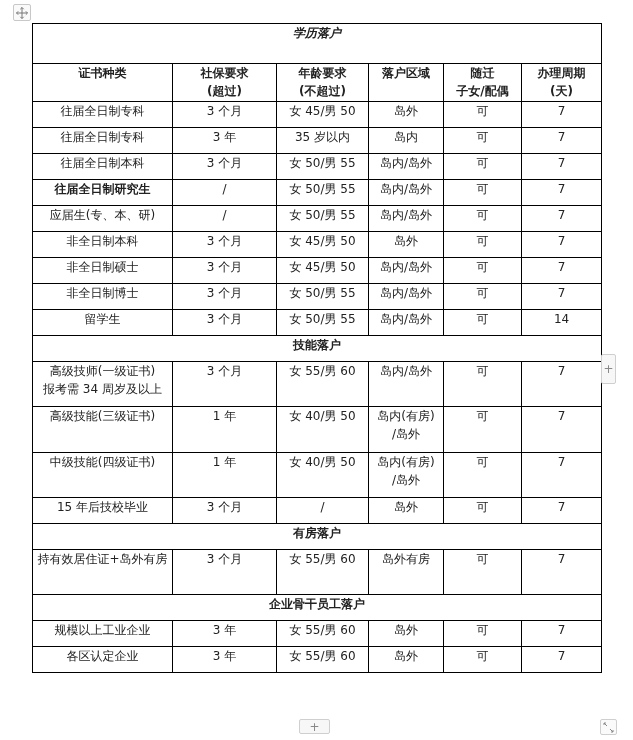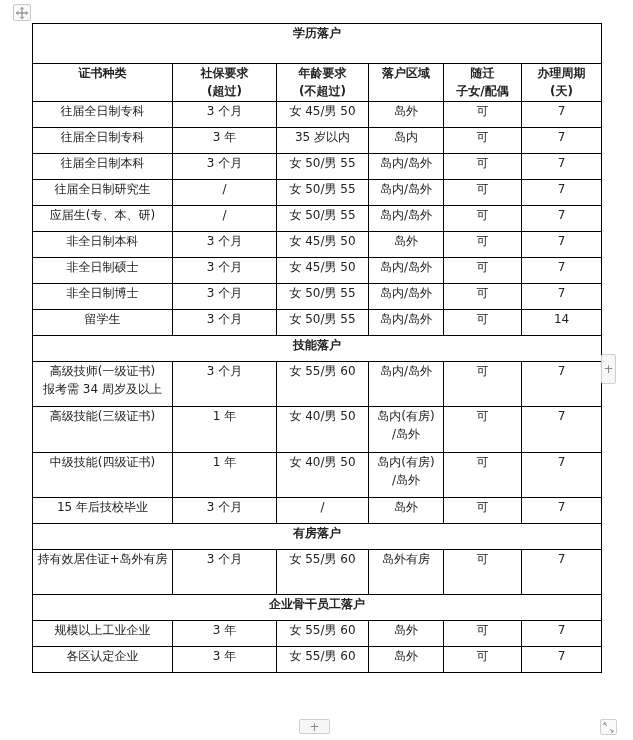--- a/index.html
+++ b/index.html
@@ -9,21 +9,21 @@
     border: 1px solid #c8c8c8; border-radius: 2px; background: #fafafa;
     display: flex; align-items: center; justify-content: center; box-sizing: border-box; }
   .move-handle svg { width: 12px; height: 12px; }
   table.main { position: absolute; left: 32px; top: 23px; border-collapse: collapse;
     table-layout: fixed; width: 569px; }
   table.main td { border: 1.3px solid #000; padding: 0; text-align: center;
     vertical-align: top; font-size: 12px; line-height: 18px; color: #222; }
   td.cell { padding-top: 3px; }
   td.hdr { font-weight: bold; font-size: 12px; line-height: 19px; padding-top: 1px; color: #111; }
   td.section { color: #d40e0e; font-weight: bold; font-size: 14px; vertical-align: middle; }
-  td.title { color: #d40e0e; font-weight: bold; font-size: 16px; vertical-align: middle; }
+  td.title { color: #d40e0e; font-weight: bold; font-size: 16px; vertical-align: middle; font-style: italic; }
   .add-row-right { position: absolute; left: 601px; top: 354px; width: 15px; height: 30px;
     border: 1px solid #cfcfcf; border-radius: 2px; background: #f7f7f7; box-sizing: border-box;
     display: flex; align-items: center; justify-content: center; color: #888; font-size: 12px; }
   .add-row-bottom { position: absolute; left: 299px; top: 719px; width: 31px; height: 15px;
     border: 1px solid #cfcfcf; border-radius: 2px; background: #f7f7f7; box-sizing: border-box;
     display: flex; align-items: center; justify-content: center; color: #888; font-size: 12px; line-height: 12px; }
   .resize-handle { position: absolute; left: 600px; top: 719px; width: 17px; height: 16px;
     border: 1px solid #cfcfcf; border-radius: 2px; background: #fafafa; box-sizing: border-box;
     display: flex; align-items: center; justify-content: center; }
   .resize-handle svg { width: 11px; height: 11px; }
@@ -95,21 +95,21 @@
       </tr>
       <tr style="height: 26px;">
         <td class="cell" style="white-space: pre-line; font-family: Liberation Serif, serif;">往届全日制本科</td>
         <td class="cell" style="white-space: pre-line;">3 个月</td>
         <td class="cell" style="white-space: pre-line;">女 50/男 55</td>
         <td class="cell" style="white-space: pre-line;">岛内/岛外</td>
         <td class="cell" style="white-space: pre-line;">可</td>
         <td class="cell" style="white-space: pre-line;">7</td>
       </tr>
       <tr style="height: 26px;">
-        <td class="cell" style="white-space: pre-line;">往届全日制研究生</td>
+        <td class="cell" style="white-space: pre-line; font-weight: bold;">往届全日制研究生</td>
         <td class="cell" style="white-space: pre-line;">/</td>
         <td class="cell" style="white-space: pre-line;">女 50/男 55</td>
         <td class="cell" style="white-space: pre-line;">岛内/岛外</td>
         <td class="cell" style="white-space: pre-line;">可</td>
         <td class="cell" style="white-space: pre-line;">7</td>
       </tr>
       <tr style="height: 26px; margin-top: 16px;">
         <td class="cell" style="white-space: pre-line;">应届生(专、本、研)</td>
         <td class="cell" style="white-space: pre-line;">/</td>
         <td class="cell" style="white-space: pre-line;">女 50/男 55</td>

